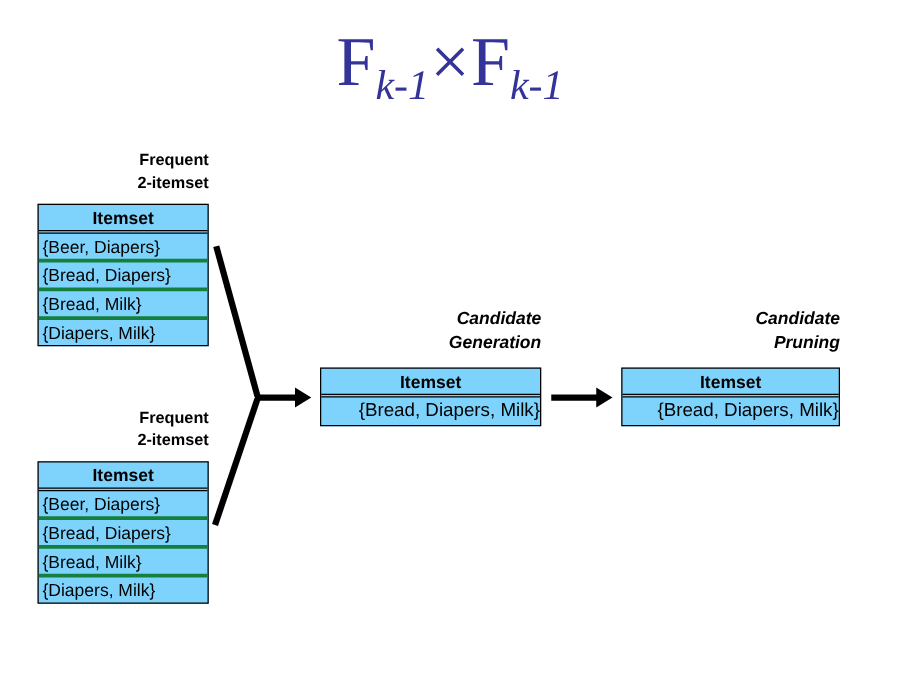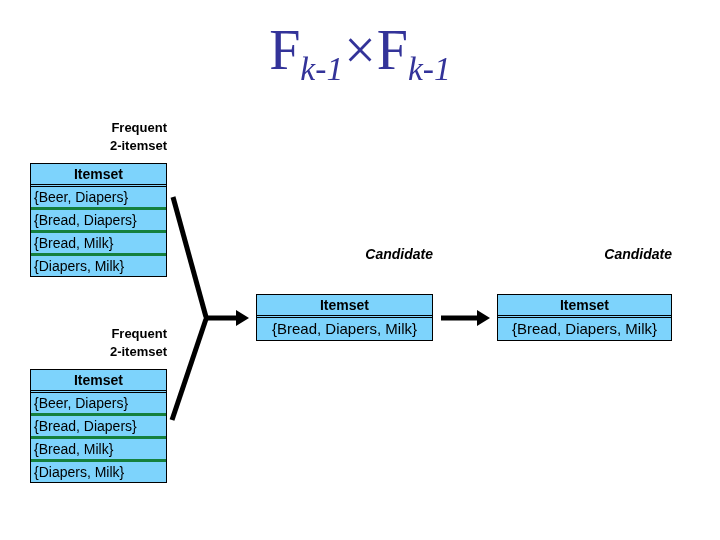--- a/index.html
+++ b/index.html
@@ -62,21 +62,21 @@
     height: 20px;
     line-height: 20px;
     font-size: 14px;
     padding-left: 3px;
     white-space: nowrap;
   }
   .tbl-row + .tbl-row { border-top: 3px solid #15803d; }
   .tbl-wide .tbl-row {
     height: 22px;
     line-height: 22px;
-    text-align: center;
+    text-align: right;
     font-size: 15px;
     padding-left: 0;
   }
 
   
   .connectors {
     position: absolute;
     left: 0; top: 0;
     width: 720px; height: 540px;
     pointer-events: none;
@@ -112,29 +112,31 @@
   <div class="tbl" style="left:30px; top:369px; width:137px;">
     <div class="tbl-header">Itemset</div>
     <div class="tbl-row">{Beer, Diapers}</div>
     <div class="tbl-row">{Bread, Diapers}</div>
     <div class="tbl-row">{Bread, Milk}</div>
     <div class="tbl-row">{Diapers, Milk}</div>
   </div>
 
   <div class="lbl lbl-cand" style="left:256px; top:245px; width:177px;">
     <span>Candidate</span>
+    <span>Generation</span>
   </div>
 
   <div class="tbl tbl-wide" style="left:256px; top:294px; width:177px;">
     <div class="tbl-header">Itemset</div>
     <div class="tbl-row">{Bread, Diapers, Milk}</div>
   </div>
 
   <div class="lbl lbl-cand" style="left:497px; top:245px; width:175px;">
     <span>Candidate</span>
+    <span>Pruning</span>
   </div>
 
   <div class="tbl tbl-wide" style="left:497px; top:294px; width:175px;">
     <div class="tbl-header">Itemset</div>
     <div class="tbl-row">{Bread, Diapers, Milk}</div>
   </div>
 
   <svg class="connectors" viewBox="0 0 720 540" xmlns="http://www.w3.org/2000/svg">
     <line x1="173" y1="197" x2="206" y2="317" stroke="#000000" stroke-width="5"></line>
     <line x1="172" y1="420" x2="206" y2="319" stroke="#000000" stroke-width="5"></line>

